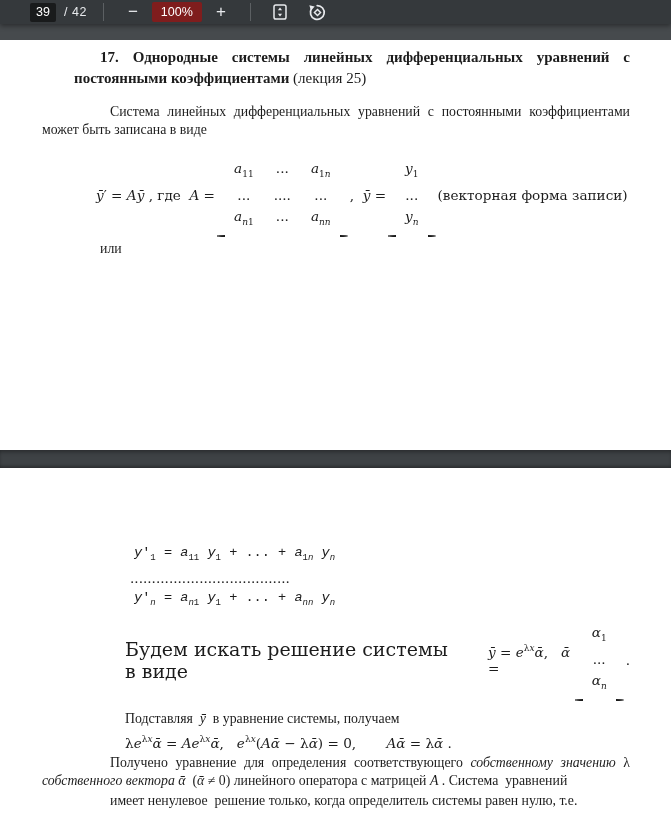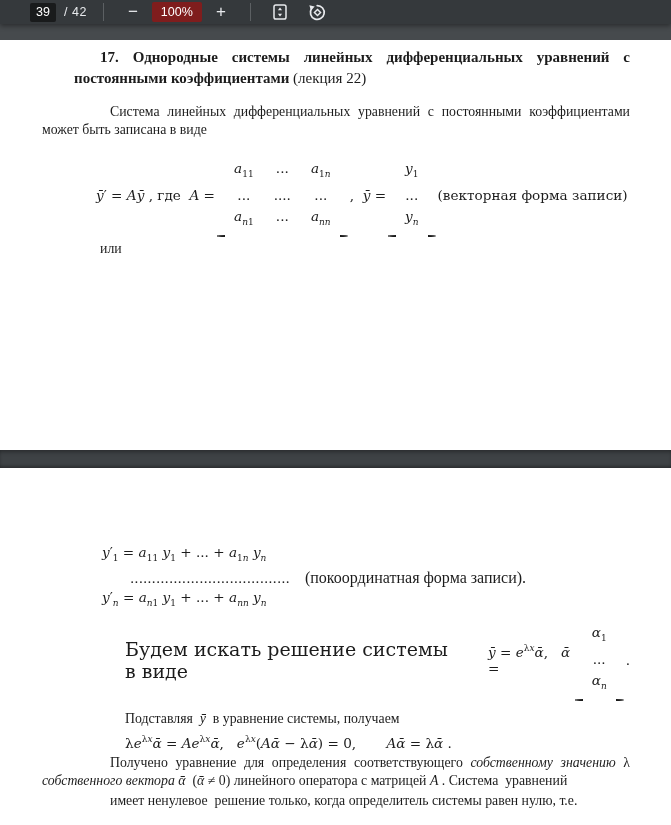--- a/index.html
+++ b/index.html
@@ -75,21 +75,21 @@
   .mgrid { display:grid; padding:4px 9px; align-content:center; text-align:center; }
   .mgrid-3 { grid-template-columns:auto auto auto; column-gap:20px; }
   .mgrid-1 { grid-template-columns:auto; }
   .mcell { line-height:21px; }
 
   .f-matrix-row { margin:16px 0 0 54px; }
   .or-word { font-size:13.8px; margin:4px 0 0 58px; }
 
   
   .p2-pad { height:75px; }
-  .eq-ind { margin-left:60px; line-height:19px; }
+  .eq-ind { margin-left:92px; line-height:19px;font-family:Liberation Mono, monospace; }
   .dots-row { margin-left:88px; display:flex; align-items:baseline; line-height:20px; }
   .dots-note { margin-left:15px; font-family:"Liberation Serif",serif; }
   .seek-row { margin:6px 0 0 83px; }
   .seek-f { margin-left:24px; }
   .plain-ind { margin:8px 0 0 83px; font-size:13.8px; line-height:19px; }
   .eq-line { margin:1px 0 0 83px; line-height:20px; }
   .eq3 { margin:2px 0 0 61px; line-height:20px; }
   .para-tight { margin-top:2px; }
 </style>
 </head>
@@ -120,21 +120,21 @@
         <rect x="7.3" y="7.3" width="4.4" height="4.4" fill="none" stroke="#e8eaed" stroke-width="1.4" transform="rotate(45 9.5 9.5)"></rect>
       </svg>
     </span>
   </button>
 </div>
 
 <div class="viewer">
 
   <div class="page page-1">
 
-    <p class="sec-head"><span>17. Однородные системы линейных дифференциальных уравнений с постоянными коэффициентами </span><span class="sec-note">(лекция 22)</span></p>
+    <p class="sec-head"><span>17. Однородные системы линейных дифференциальных уравнений с постоянными коэффициентами </span><span class="sec-note">(лекция 25)</span></p>
 
     <p class="para">Система линейных дифференциальных уравнений с постоянными коэффициентами может быть записана в виде</p>
 
     <div class="frow f-matrix-row">
       <span class="formula"><i>ȳ</i>′ = <i>Aȳ</i> , где&nbsp; <i>A</i> =</span>
       <span class="matrix">
         <span class="paren paren-l"></span>
         <span class="mgrid mgrid-3">
           <span class="mcell"><i>a</i><sub>11</sub></span>
           <span class="mcell">...</span>
@@ -165,21 +165,20 @@
   </div>
 
   <div class="page-gap"></div>
 
   <div class="page page-2">
     <div class="p2-pad"></div>
 
     <div class="formula eq-ind"><i>y</i>′<sub>1</sub> = <i>a</i><sub>11</sub> <i>y</i><sub>1</sub> + ... + <i>a</i><sub>1<i>n</i></sub> <i>y</i><sub><i>n</i></sub></div>
     <div class="dots-row">
       <span class="formula">.....................................</span>
-      <span class="dots-note">(покоординатная форма записи).</span>
     </div>
     <div class="formula eq-ind"><i>y</i>′<sub><i>n</i></sub> = <i>a</i><sub><i>n</i>1</sub> <i>y</i><sub>1</sub> + ... + <i>a</i><sub><i>nn</i></sub> <i>y</i><sub><i>n</i></sub></div>
 
     <div class="frow seek-row">
       <span class="para-text" style="font-size:19px;">Будем искать решение системы в виде</span>
       <span class="formula seek-f"><i>ȳ</i> = <i>e</i><sup>λ<i>x</i></sup><i>ᾱ</i>,&nbsp;&nbsp; <i>ᾱ</i> =</span>
       <span class="matrix">
         <span class="paren paren-l"></span>
         <span class="mgrid mgrid-1">
           <span class="mcell"><i>α</i><sub>1</sub></span>

